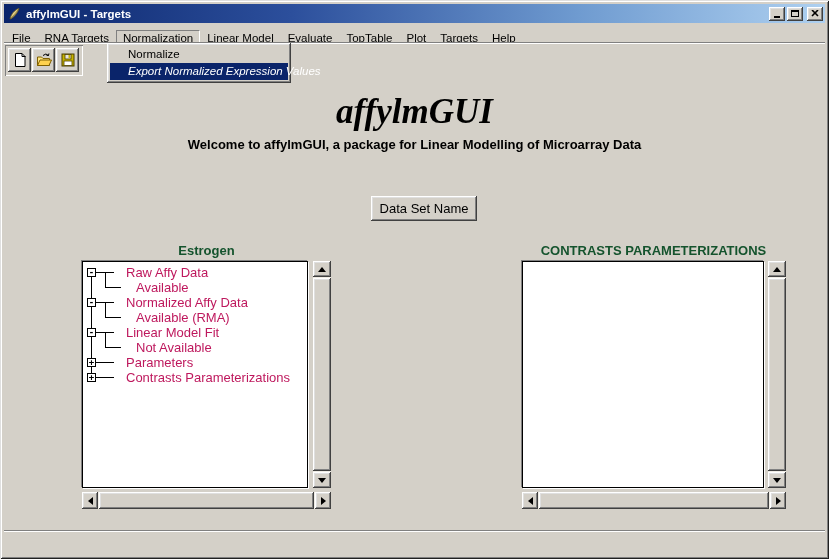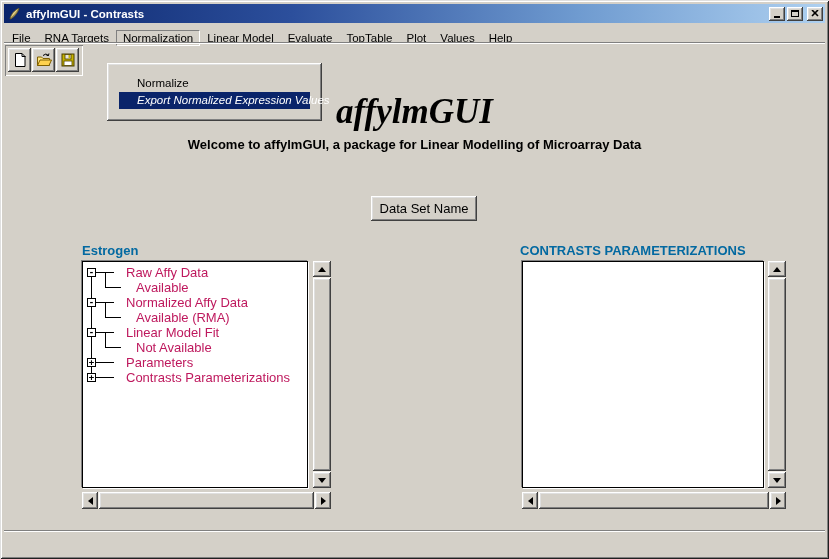--- a/index.html
+++ b/index.html
@@ -47,39 +47,38 @@
     box-shadow: inset 1px 1px #808080, inset -1px -1px #ffffff;
     padding:3px; display:flex; gap:1px;
   }
   .tbtn {
     width:23px; height:24px; background:#d4d0c8; border:none; padding:0;
     display:flex; align-items:center; justify-content:center;
     box-shadow: inset -1px -1px #404040, inset 1px 1px #ffffff, inset -2px -2px #808080, inset 2px 2px #dfdfdf;
   }
   
   .dropdown {
-    position:absolute; left:107px; top:43px; width:215px; z-index:10; background:#d4d0c8;
-    box-shadow: inset -1px -1px #404040, inset 1px 1px #ffffff, inset -2px -2px #808080, inset 2px 2px #dfdfdf;
-    padding:12px;
-    margin-top:20px;
+    position:absolute; left:107px; top:43px; width:184px; z-index:10; background:#d4d0c8;
+    box-shadow: inset -1px -1px #404040, inset 1px 1px #ffffff, inset -2px -2px #808080, inset 2px 2px #dfdfdf;
+    padding:3px;
   }
   .dd-item { height:17px; line-height:17px; padding-left:18px; font-size:11.5px; white-space:nowrap; }
   .dd-item.highlighted { background:#0a246a; color:#ffffff;font-style:italic; }
   
   .heading {
     position:absolute; left:0; right:0; top:92px; text-align:center;
     font-family:"Liberation Serif", serif; font-style:italic; font-weight:bold; font-size:35px; color:#000;
   }
   .welcome { position:absolute; left:0; right:0; top:137px; text-align:center; font-size:13px; color:#000;font-weight:bold; }
   .dataset-btn {
     position:absolute; left:371px; top:196px; width:106px; height:25px;
     background:#d4d0c8; border:none; font-family:"Liberation Sans",sans-serif; font-size:13px; color:#000;
     box-shadow: inset -1px -1px #404040, inset 1px 1px #ffffff, inset -2px -2px #808080, inset 2px 2px #dfdfdf;
   }
-  .panel-label { position:absolute; top:243px; height:16px; font-size:13px; font-weight:bold; text-align:left; color:#0369a1; }
+  .panel-label { position:absolute; top:243px; height:16px; font-size:13px; font-weight:bold; text-align:center; color:#14532d; }
   .panel-label.left  { left:82px;  width:249px; }
   .panel-label.right { left:520px; width:267px; }
   
   .listbox {
     position:absolute; top:261px; height:227px; background:#fff;
     border:1px solid #000;
     box-shadow: -1px -1px 0 #808080, 1px 1px 0 #ffffff;
   }
   .listbox.left  { left:82px;  width:226px; }
   .listbox.right { left:522px; width:242px; }
@@ -120,21 +119,21 @@
 
 <div class="screen">
 
   <div class="titlebar">
     <span class="app-icon">
       <svg width="14" height="14" viewBox="0 0 14 14">
         <path d="M3 12 C4 7 8 2.5 12 1.5 C11 5 8 9 4.5 11.5 Z" fill="#e6d38a" stroke="#6b5a1e" stroke-width="0.8"></path>
         <path d="M3 12 C6 9 9 6 11.5 2.5" stroke="#6b5a1e" stroke-width="0.6" fill="none"></path>
       </svg>
     </span>
-    <span class="title-text">affylmGUI - Contrasts</span>
+    <span class="title-text">affylmGUI - Targets</span>
     <div class="win-controls">
       <button class="winbtn">
           <span class="glyph-min"></span>
         </button>
       <button class="winbtn">
           <span class="glyph-max"></span>
         </button>
       <button class="winbtn" style="margin-left:4px;">
         <span style="display:flex;">
           <svg width="8" height="7" viewBox="0 0 8 7">
@@ -146,21 +145,21 @@
   </div>
 
   <div class="menubar">
     <div class="menu-item">File</div>
     <div class="menu-item">RNA Targets</div>
     <div class="menu-item active">Normalization</div>
     <div class="menu-item">Linear Model</div>
     <div class="menu-item">Evaluate</div>
     <div class="menu-item">TopTable</div>
     <div class="menu-item">Plot</div>
-    <div class="menu-item">Values</div>
+    <div class="menu-item">Targets</div>
     <div class="menu-item">Help</div>
   </div>
   <div class="menu-separator"></div>
   <div class="client-bottom-line"></div>
 
   <div class="toolbar-frame">
     <button class="tbtn">
       <span style="display:flex;">
         <svg width="16" height="16" viewBox="0 0 16 16">
           <path d="M3.5 1.5 h6.5 l3 3 v10 h-9.5 z" fill="#ffffff" stroke="#000" stroke-width="1"></path>

